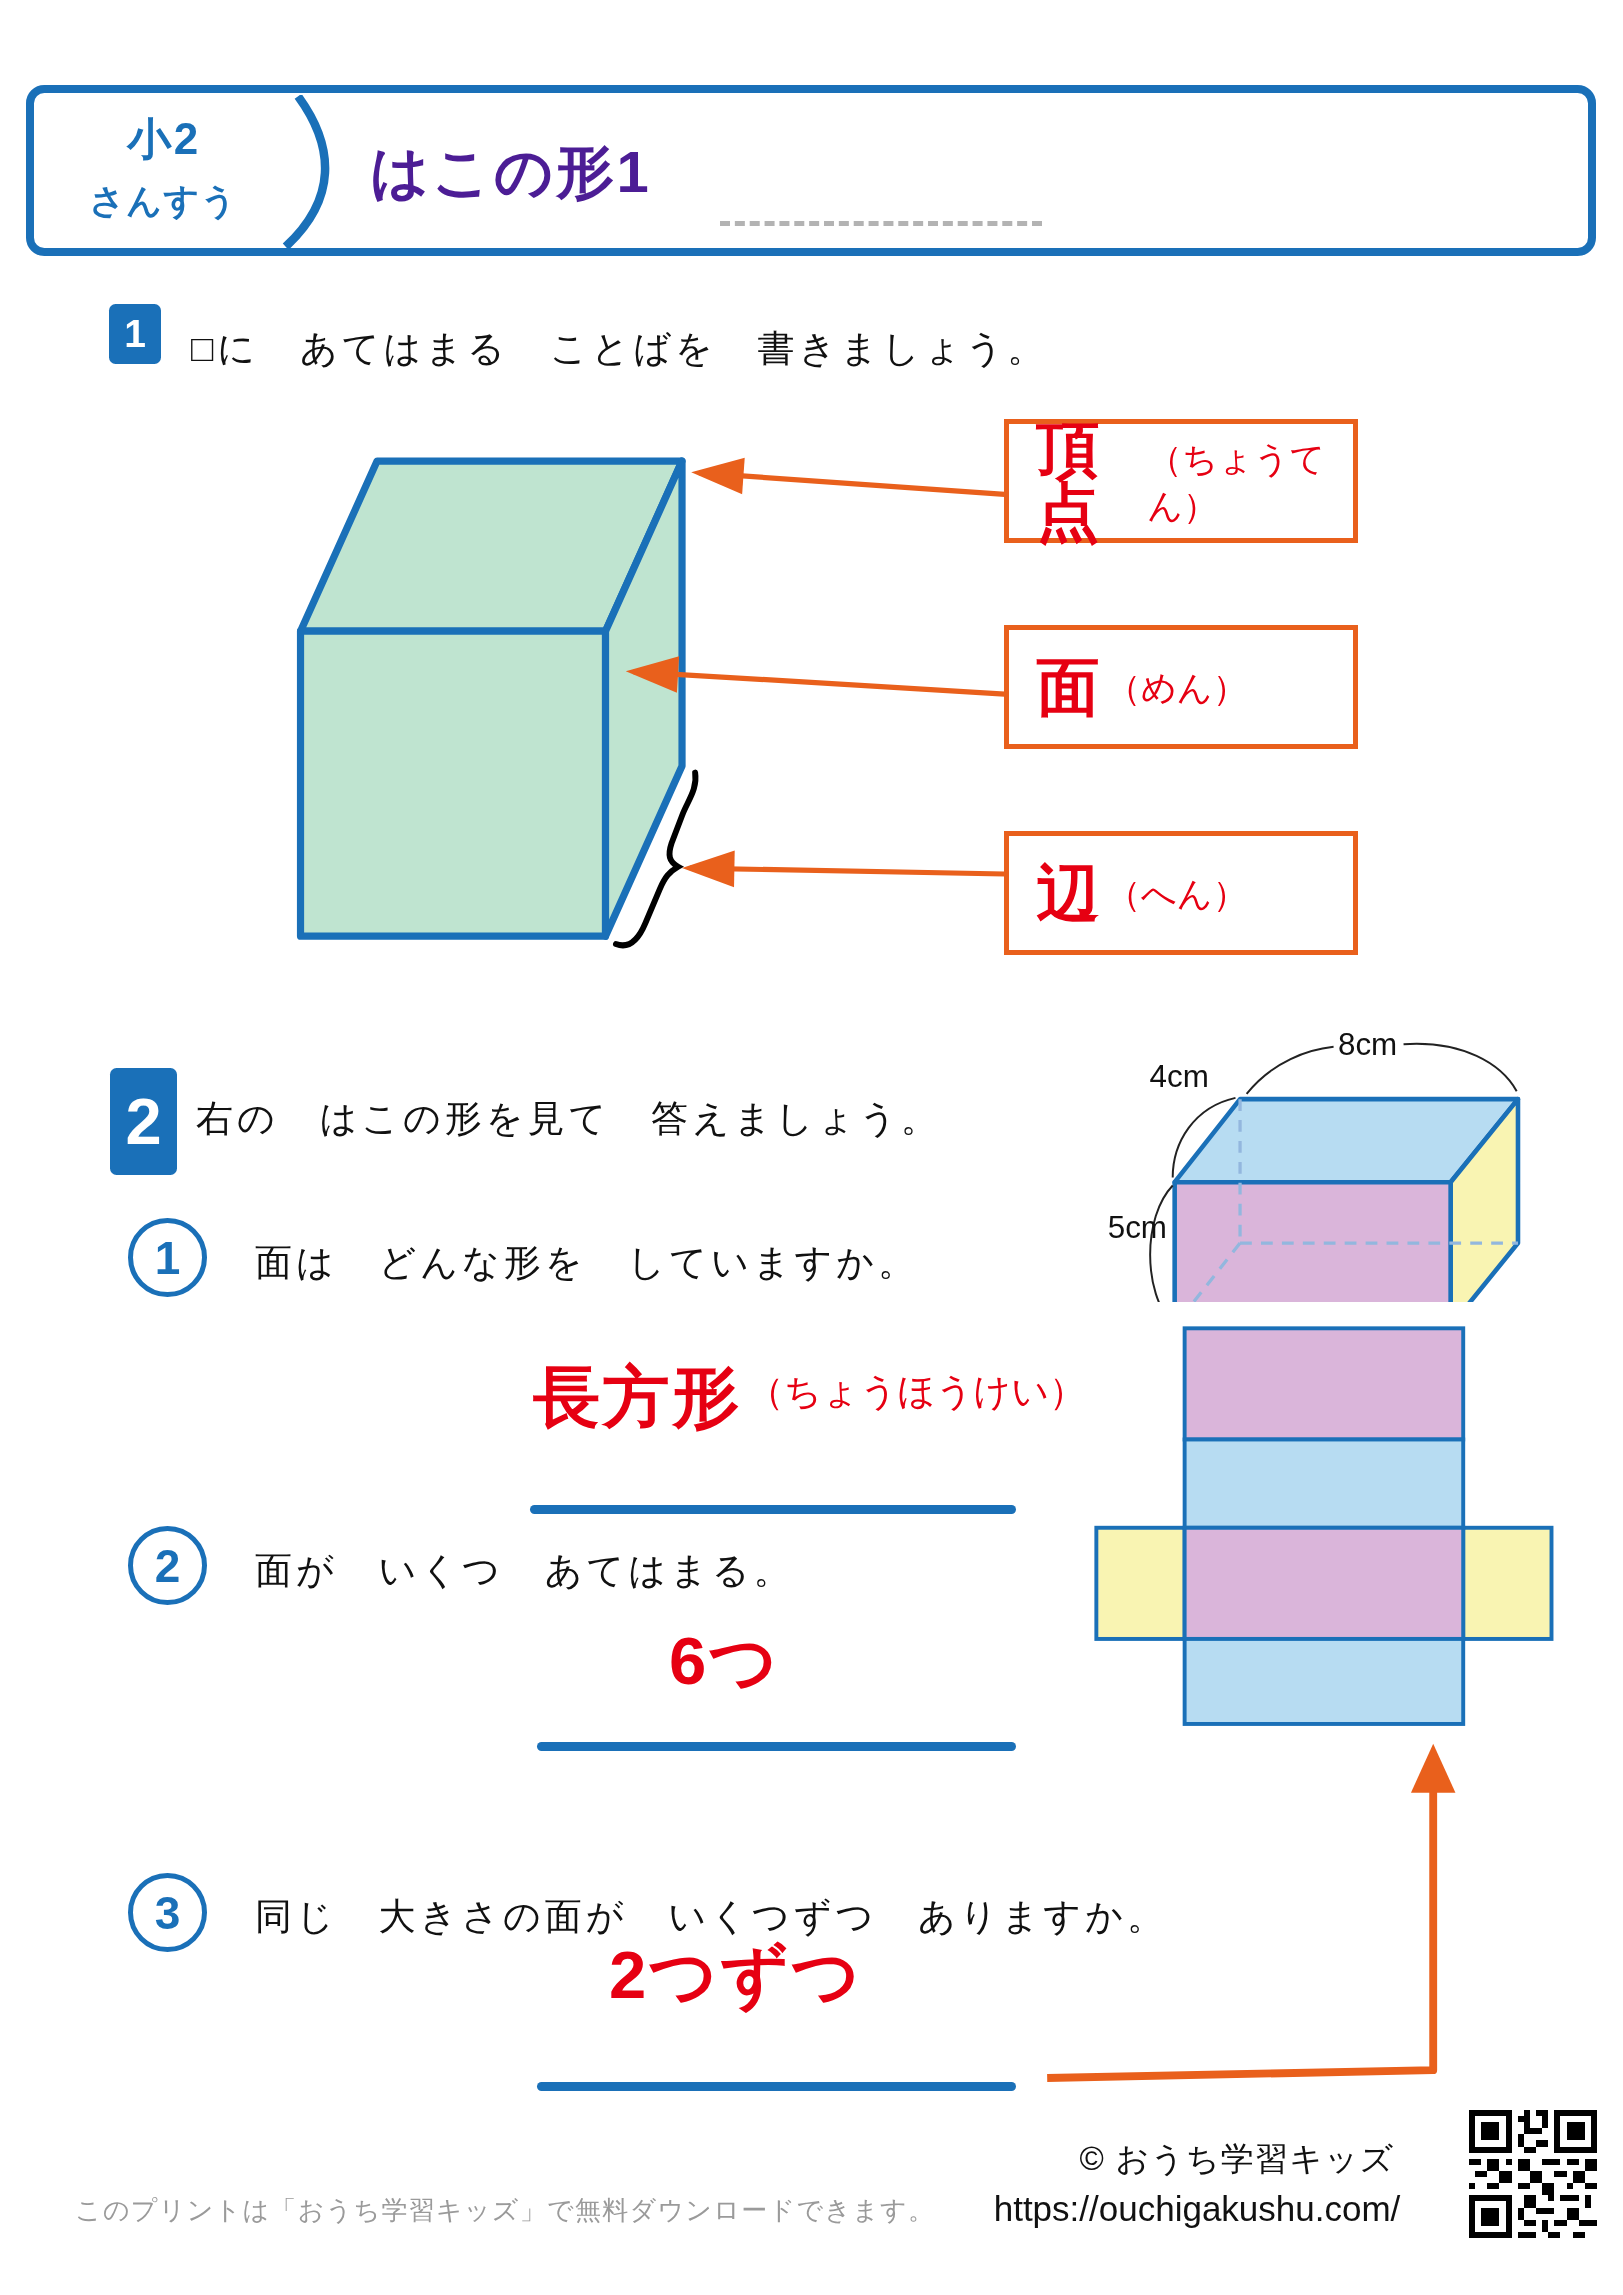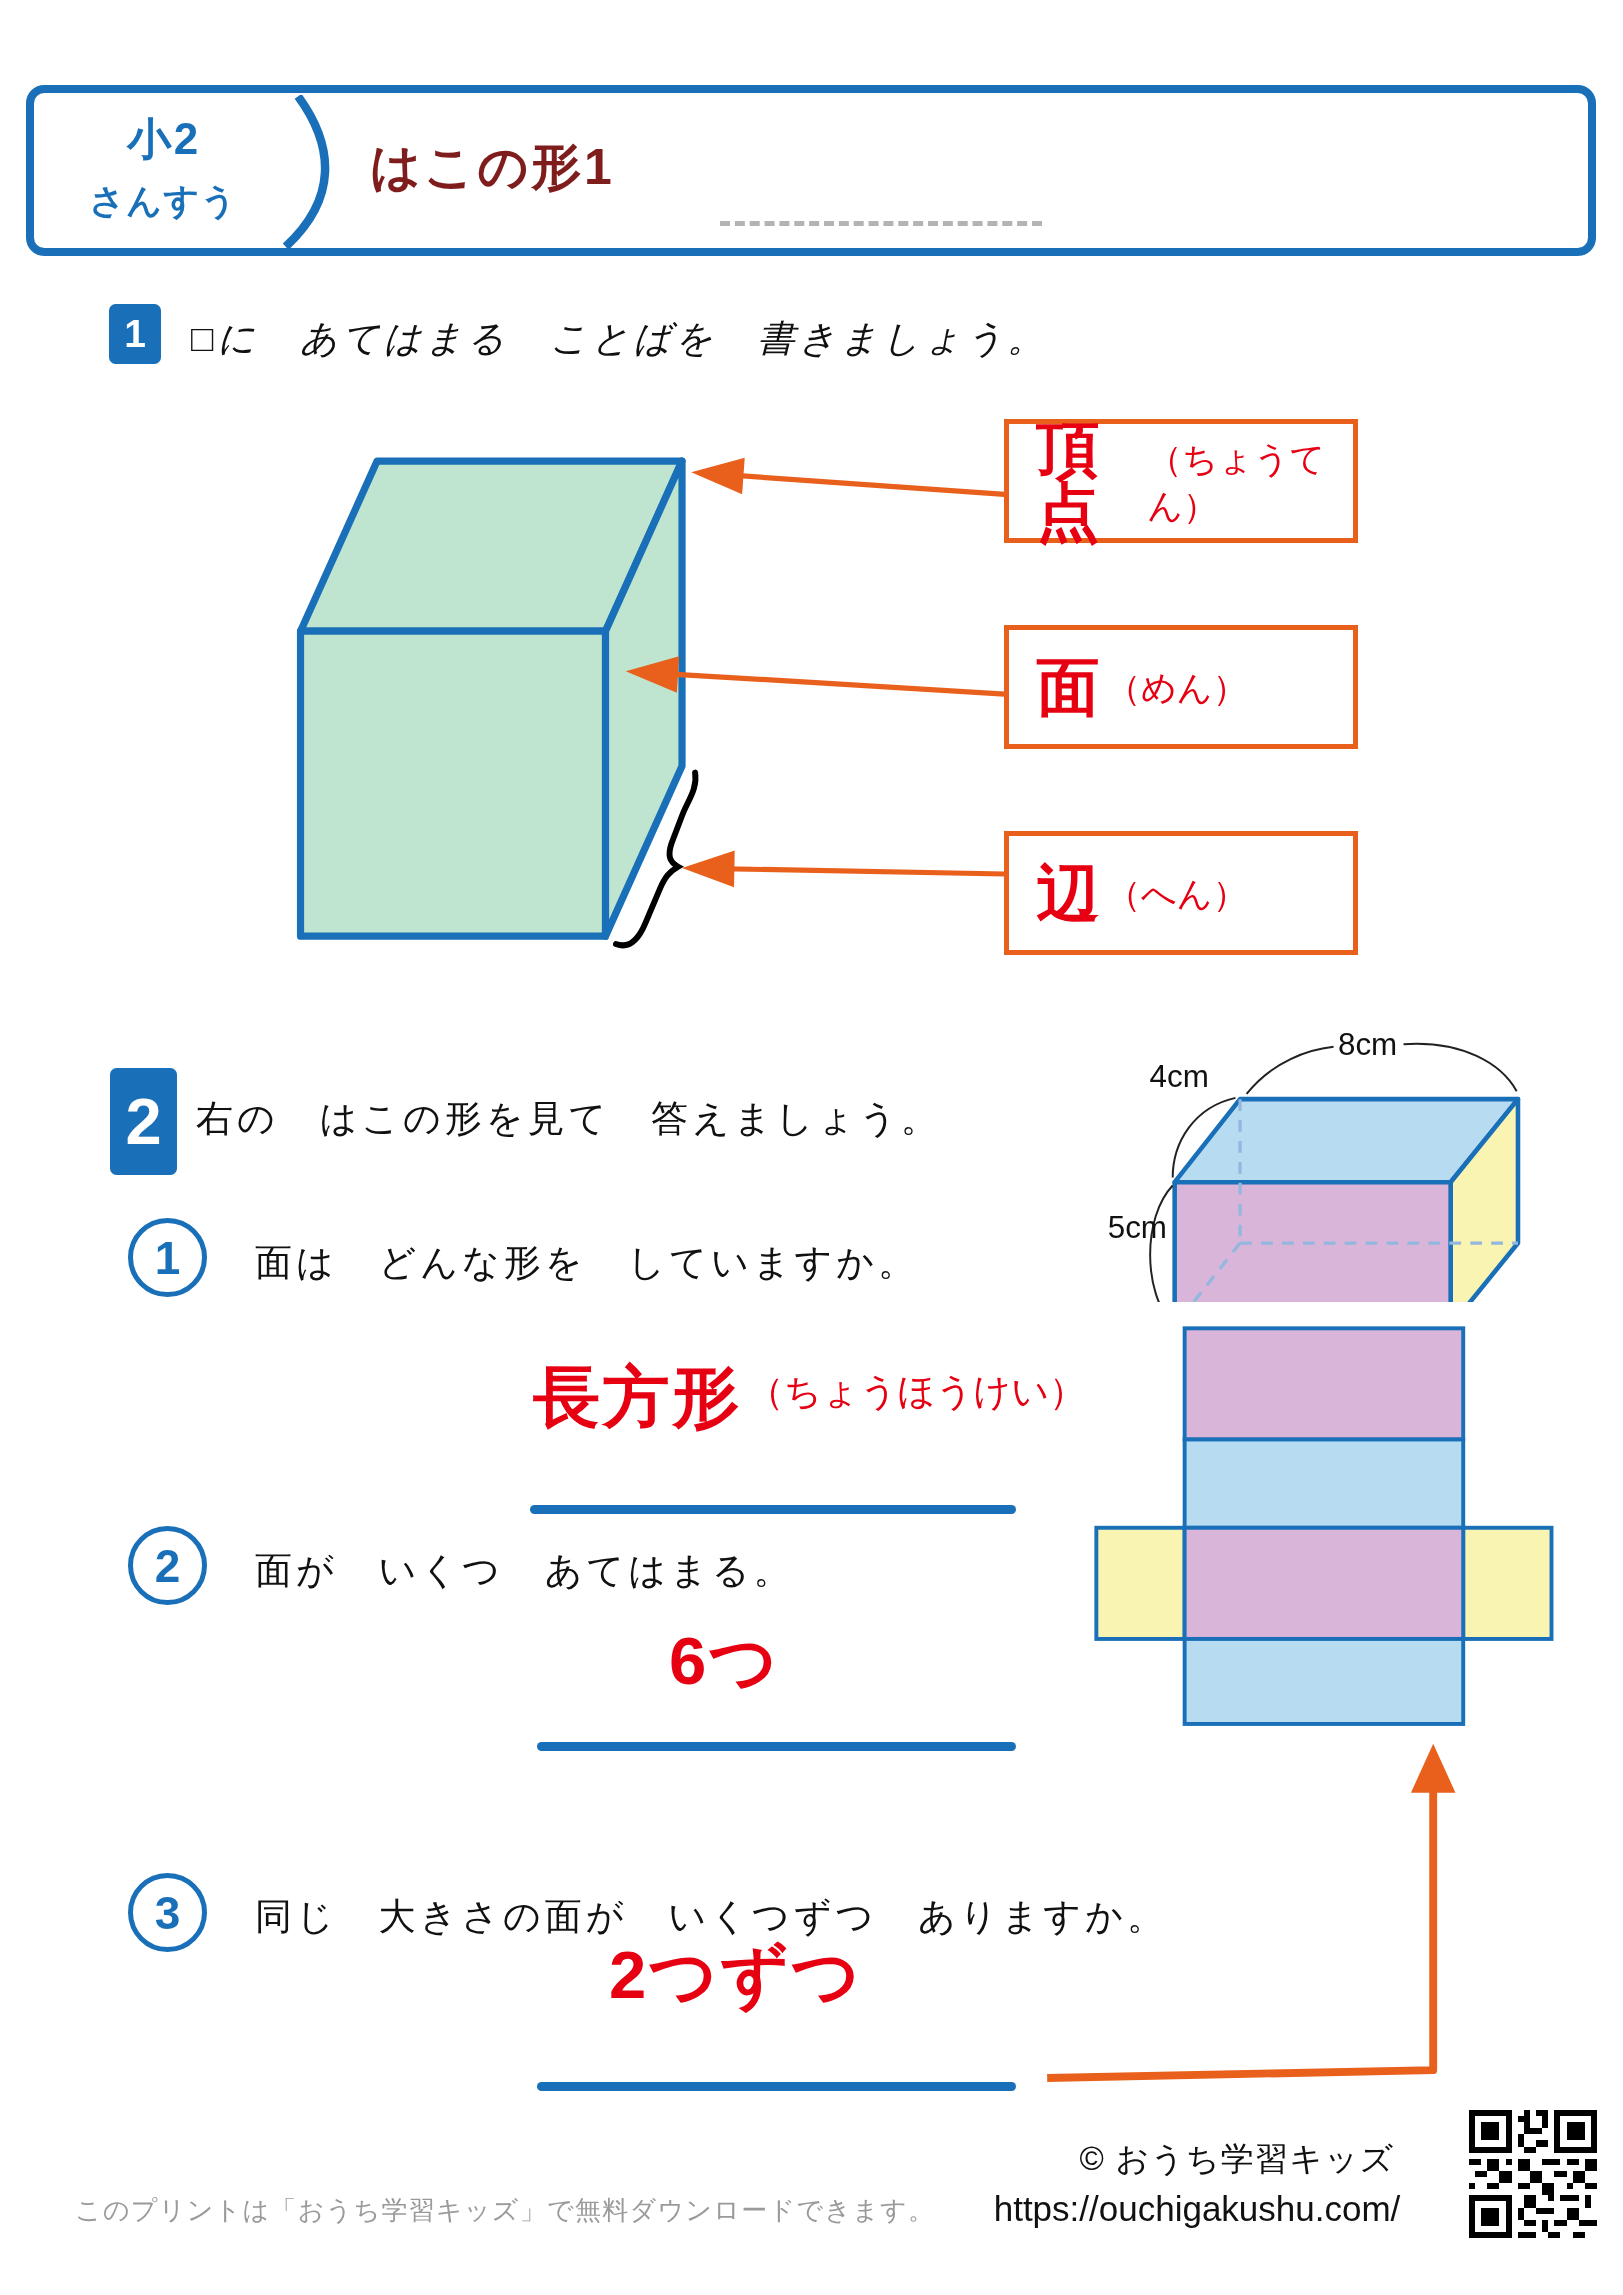--- a/index.html
+++ b/index.html
@@ -6,29 +6,29 @@
   body{width:1623px;height:2295px;position:relative;overflow:hidden;
        font-family:"Liberation Sans",sans-serif;color:#111;}
   .abs{position:absolute;}
   
   .header-frame{left:26px;top:85px;width:1570px;height:171px;border:8.5px solid #1a70b8;
                 border-radius:18.3px;box-sizing:border-box;background:#fff;}
   .grade{left:79px;top:110px;width:170px;text-align:center;color:#1a70b8;
          font-size:44px;font-weight:700;letter-spacing:2.6px;}
   .subject{left:59px;top:178px;width:209px;text-align:center;color:#1a70b8;
            font-size:35px;font-weight:700;letter-spacing:1.3px;}
-  .page-title{left:370px;top:134px;font-size:50px;font-weight:700;letter-spacing:2.6px;color:#7f1d1d;}
+  .page-title{left:370px;top:134px;font-size:58px;font-weight:700;letter-spacing:2.6px;color:#4c1d95;}
   .name-line{left:720px;top:221px;width:322px;height:0;border-top:5.9px dashed #b3b3b3;}
   
   .qbadge{background:#1a70b8;color:#fff;display:flex;align-items:center;justify-content:center;
           border-radius:6.5px;font-weight:700;}
   .qbadge1{left:109px;top:304px;width:52px;height:60px;font-size:39px;}
   .qbadge2{left:110px;top:1068px;width:67px;height:107px;font-size:65px;}
   .prompt{font-size:37px;letter-spacing:3.9px;color:#111;white-space:nowrap;}
-  .q1-prompt{left:191px;top:314px;font-style:italic;}
+  .q1-prompt{left:191px;top:324px;}
   .q2-prompt{left:196px;top:1094px;}
   .sub-circle{width:79px;height:79px;border:5.2px solid #1a70b8;border-radius:50%;
               box-sizing:border-box;color:#1a70b8;display:flex;align-items:center;
               justify-content:center;font-size:46px;font-weight:600;background:#fff;}
   .sub1-circle{left:128px;top:1218px;}
   .sub2-circle{left:128px;top:1526px;}
   .sub3-circle{left:128px;top:1873px;}
   .sub1-prompt{left:255px;top:1238px;}
   .sub2-prompt{left:255px;top:1546px;}
   .sub3-prompt{left:255px;top:1892px;}

